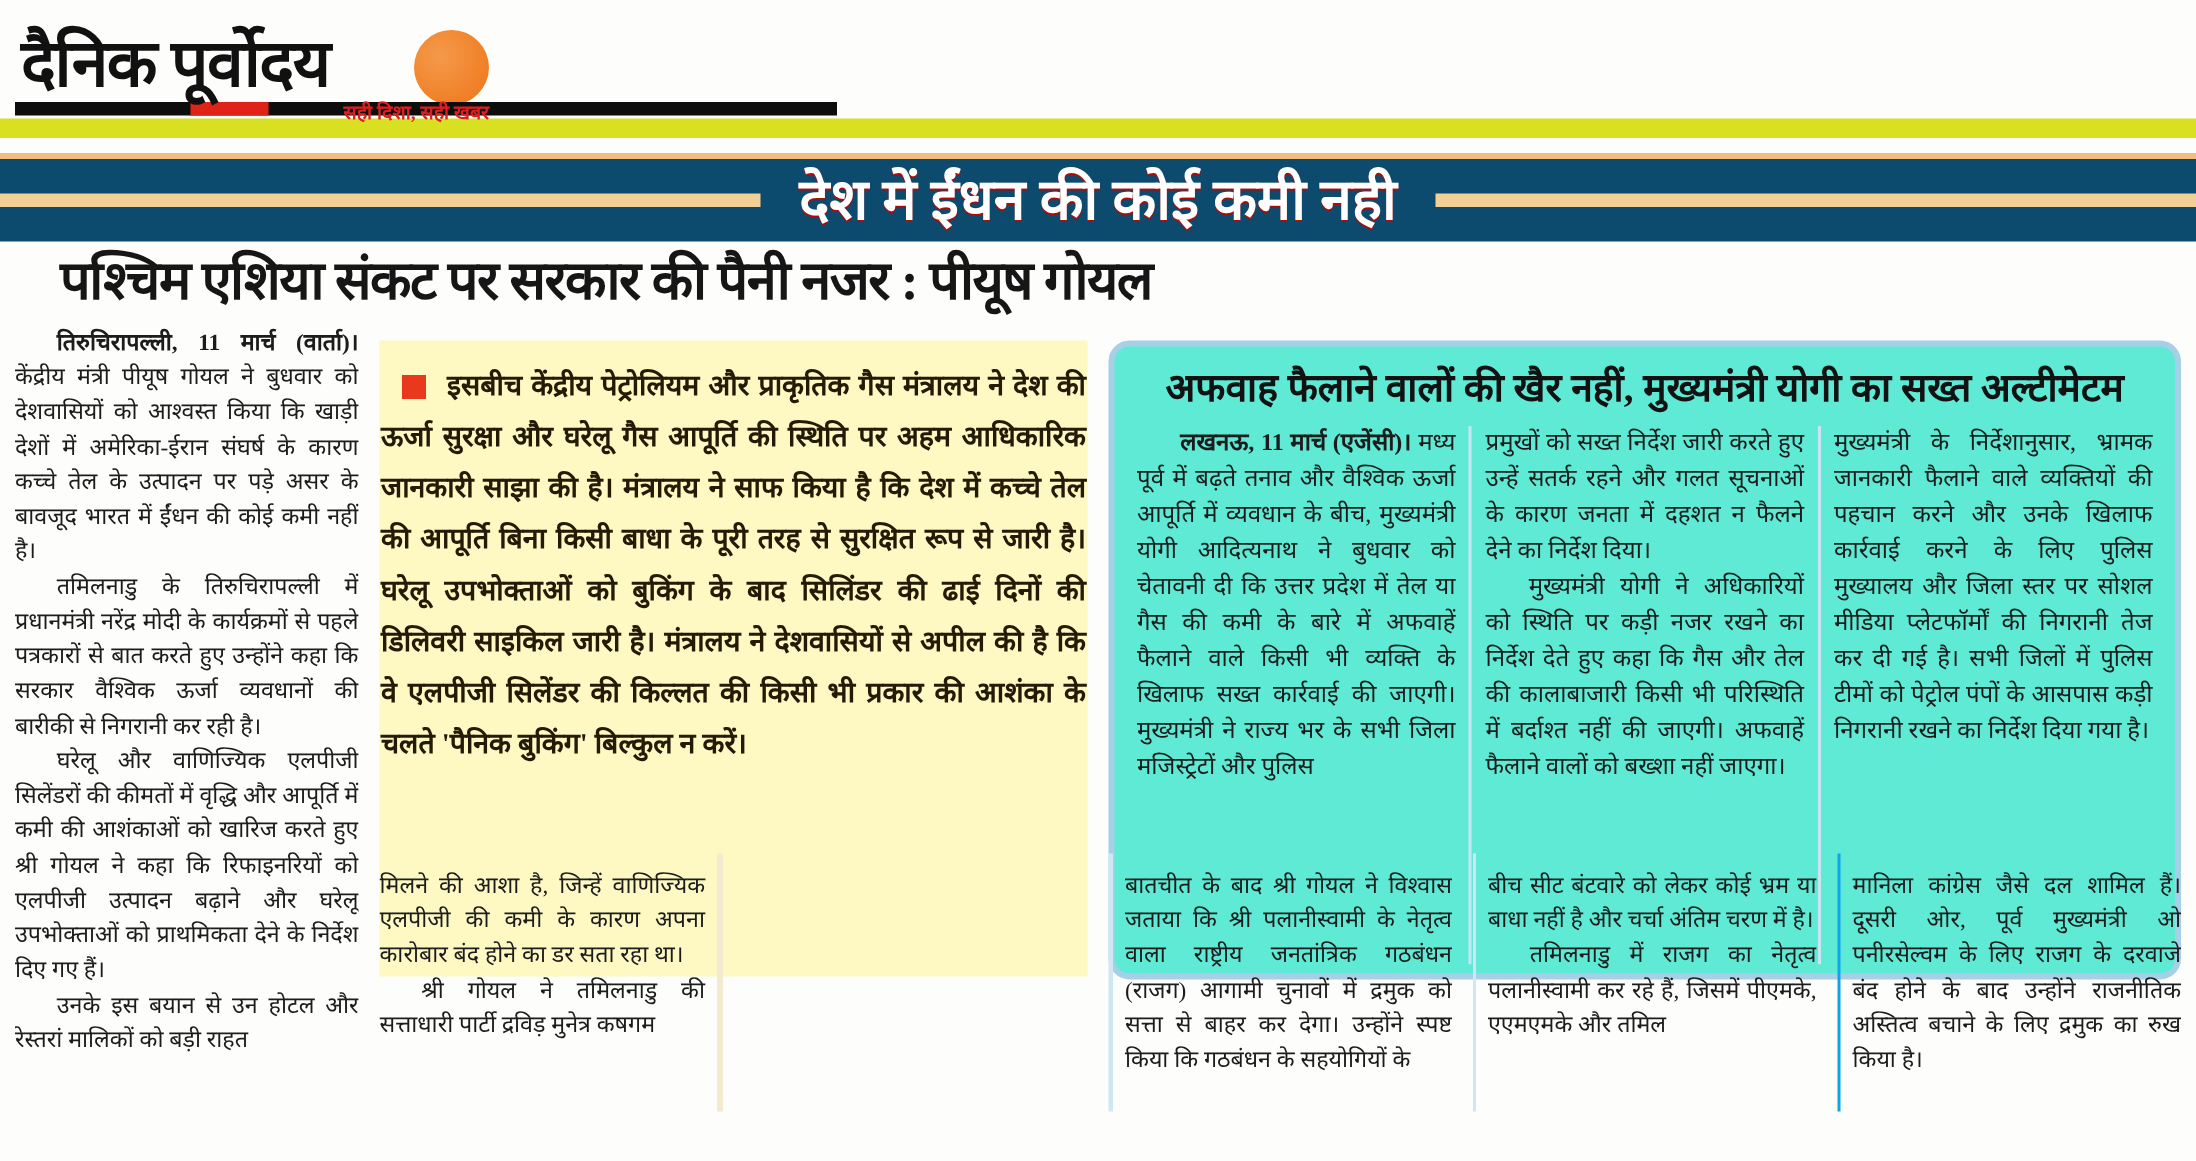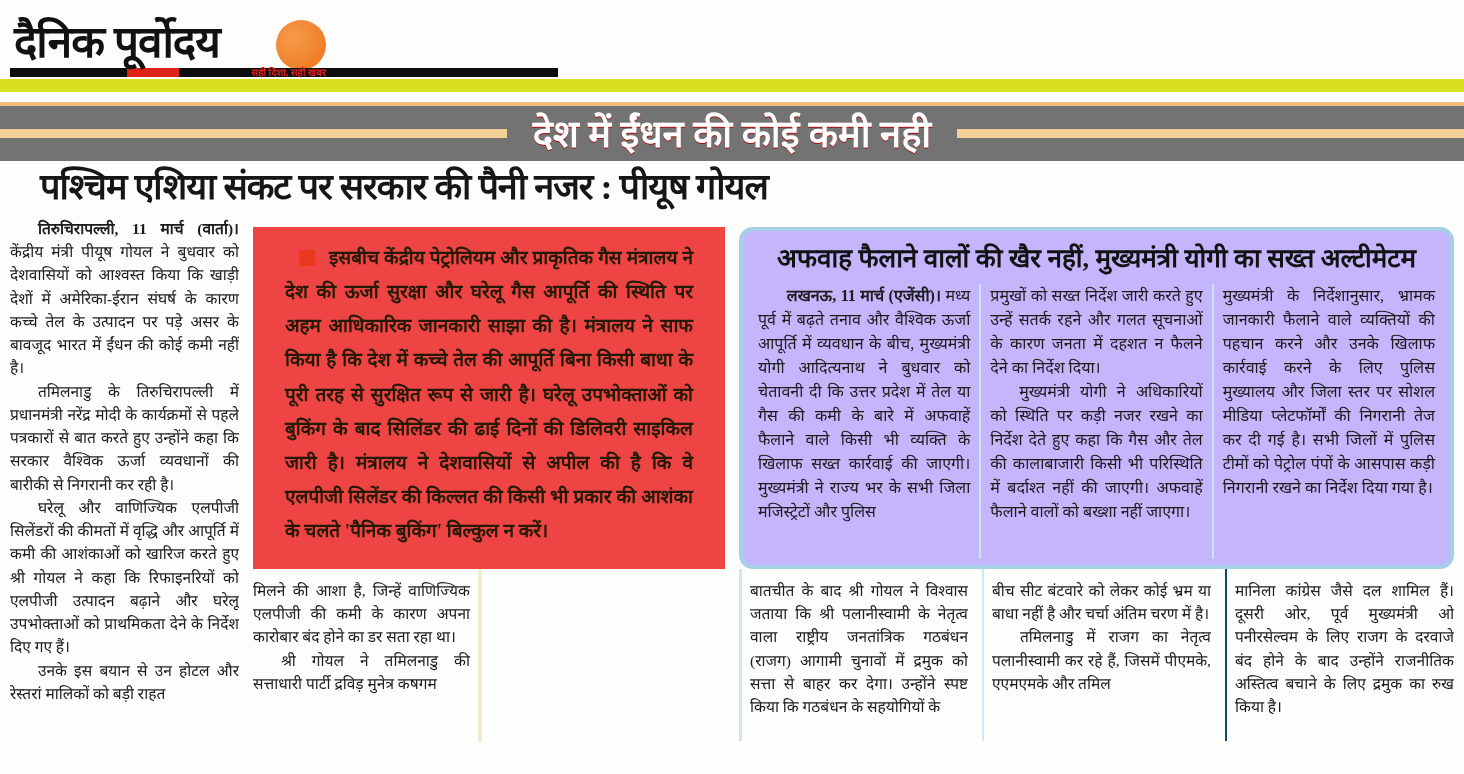--- a/index.html
+++ b/index.html
@@ -8,74 +8,74 @@
   .page { width:1464px; height:774px; position:relative; background:#fdfdfb; overflow:hidden; }
 
   
   .masthead { position:relative; height:92px; }
   .logo-wrap { position:absolute; left:14px; top:18px; width:330px; }
   .logo-circle { position:absolute; left:262px; top:2px; width:50px; height:50px;
                  border-radius:50%; background:radial-gradient(circle at 35% 35%, #f59a4a, #ee7418); z-index:0; }
   .logo-text { position:relative; z-index:1; font-size:44px; font-weight:800; color:#111;
                letter-spacing:-1px; line-height:1.15; white-space:nowrap; }
   .tagline { position:relative; z-index:1; text-align:right; color:#e01e1f; font-weight:bold;
-             font-size:10px; margin-top:-4px; padding-right:18px; }
+             font-size:13px; margin-top:-4px; padding-right:18px; }
   .black-bar { position:absolute; left:10px; top:68px; width:548px; height:9px; background:#0d0d0d; }
   .red-chip { position:absolute; left:117px; top:0px; width:52px; height:9px; background:#e02318; }
   .lime-bar { position:absolute; left:0; top:79px; width:1464px; height:13px; background:#d9e021; }
 
   
-  .kicker { margin-top:10px; height:59px; background:#737373; border-top:4px solid #f0bf7e;
+  .kicker { margin-top:10px; height:59px; background:#0c4a6e; border-top:4px solid #f0bf7e;
             display:flex; align-items:center; }
   .kicker .stripe { flex:1; height:9px; background:#f2d096; }
   .kicker .kicker-text { color:#ffffff; font-weight:800; font-size:38px; white-space:nowrap;
             padding:0 26px; line-height:1; text-shadow:0 1px 0 #a80f0a; }
 
   
   .main-headline { font-size:36px; font-weight:800; color:#161616; line-height:1.05;
             padding:8px 10px 6px; white-space:nowrap; overflow:hidden; letter-spacing:-1px;margin-left:30px; }
 
   
   .content { display:grid; grid-template-columns:repeat(6,1fr); column-gap:14px;
              grid-template-rows:352px auto; padding:4px 10px 0; height:528px; }
   .textcol { font-size:15.5px; line-height:1.5; text-align:justify; color:#1c1c1c; overflow:hidden; }
   .textcol p { text-indent:1.8em; }
   .textcol p.noindent { text-indent:0; }
   .dateline { font-weight:bold; }
 
   .col-lead { grid-column:1; grid-row:1/3; }
 
   
-  .box-cream { grid-column:2/4; grid-row:1; background:#ef4444; margin-top:10px; height:342px;
-               padding:14px 32px; overflow:hidden; }
+  .box-cream { grid-column:2/4; grid-row:1; background:#fef9c3; margin-top:10px; height:424px;
+               padding:14px 1px; overflow:hidden; }
   .box-cream p { font-weight:bold; font-size:19px; line-height:1.8; text-align:justify;
                  color:#241a06; text-indent:44px; position:relative; }
   .bullet-sq { position:absolute; left:14px; top:9px; width:16px; height:16px; background:#e8391d;
                display:inline-block; }
 
   
-  .box-blue { grid-column:4/7; grid-row:1; margin-top:10px; height:342px;
-              border:4px solid #a6d0e8; border-radius:14px; background:#c4b5fd;
+  .box-blue { grid-column:4/7; grid-row:1; margin-top:10px; height:426px;
+              border:4px solid #a6d0e8; border-radius:14px; background:#5eead4;
               padding:8px 6px 6px; display:flex; flex-direction:column; overflow:hidden; }
   .box-blue-headline { text-align:center; font-weight:800; font-size:26px; line-height:1.35;
               color:#121212; margin:2px 6px 8px; }
   .box-blue-cols { display:flex; flex:1; overflow:hidden; }
   .box-blue-col { flex:1; padding:0 9px; font-size:16px; line-height:1.5; text-align:justify;
               color:#1c1c1c; overflow:hidden; }
   .box-blue-col + .box-blue-col { border-left:2px solid #c9e4f2; }
   .box-blue-col p { text-indent:1.8em; }
   .box-blue-col p.noindent { text-indent:0; }
 
   
   .cont { grid-row:2; padding-top:10px; }
   .cont2 { grid-column:2; border-right:4px solid #f3ead0; padding-right:8px; }
   .cont3 { grid-column:3; }
   .cont4 { grid-column:4; border-left:3px solid #cfe7f5; padding-left:8px; }
   .cont5 { grid-column:5; border-left:2px solid #cfe7f5; padding-left:8px; }
-  .cont6 { grid-column:6; border-left:2px solid #0c4a6e; padding-left:8px; }
+  .cont6 { grid-column:6; border-left:2px solid #0ea5e9; padding-left:8px; }
 </style>
 </head>
 <body>
 
 <div class="page">
 
   <header class="masthead">
     <div class="logo-wrap">
       <span class="logo-circle"></span>
       <div class="logo-text">दैनिक पूर्वोदय</div>

